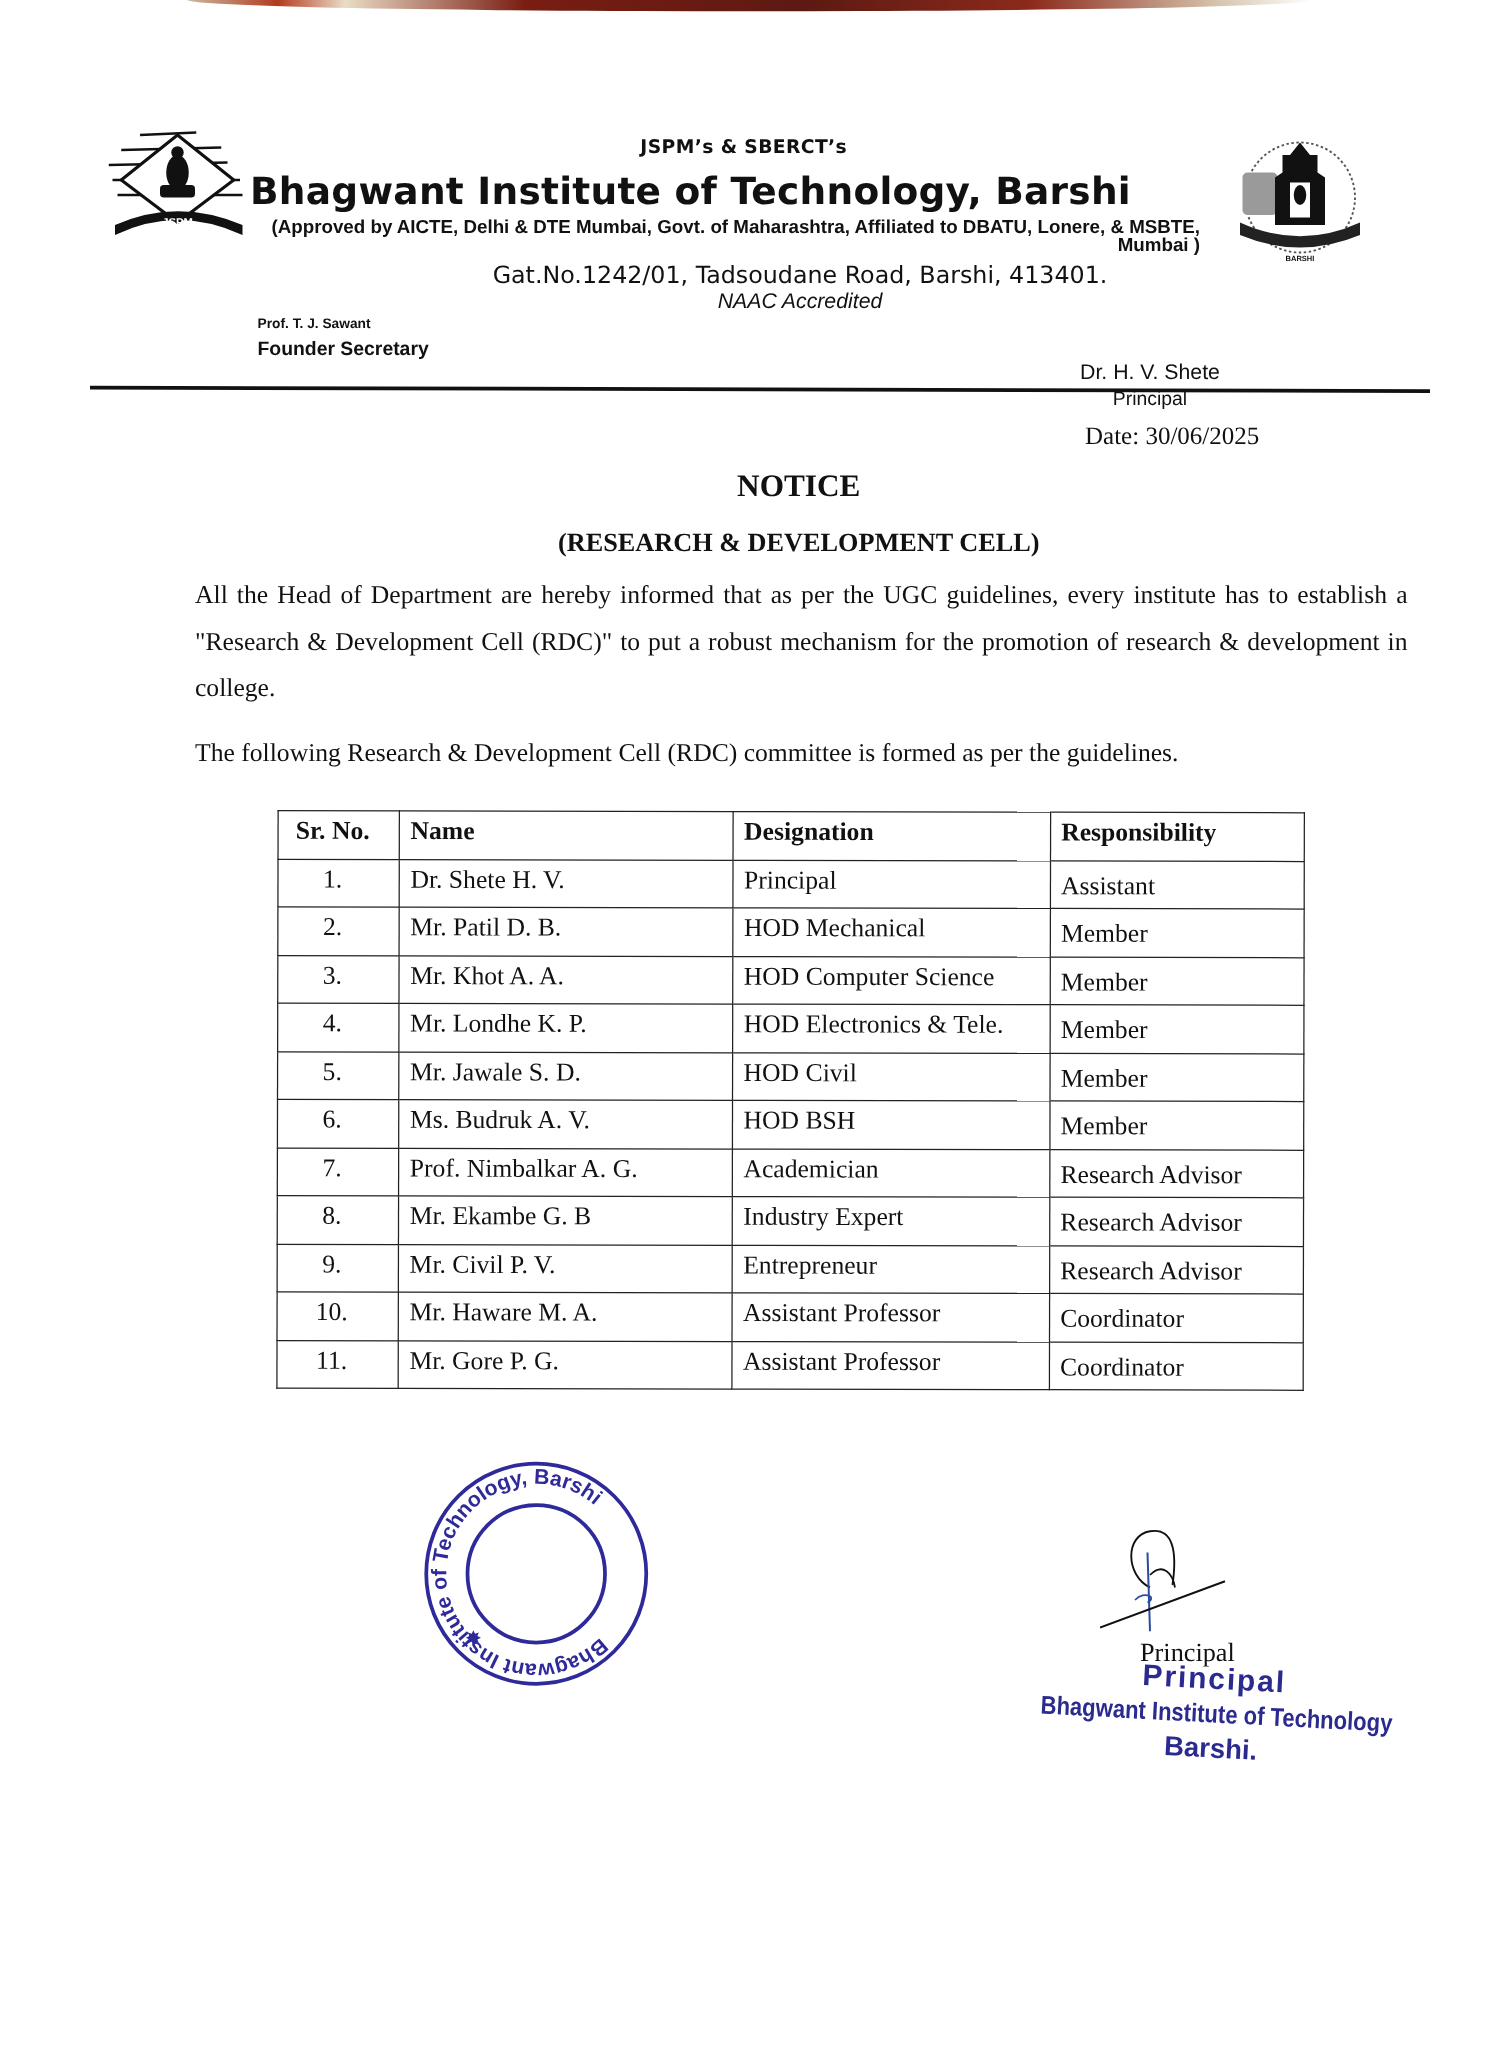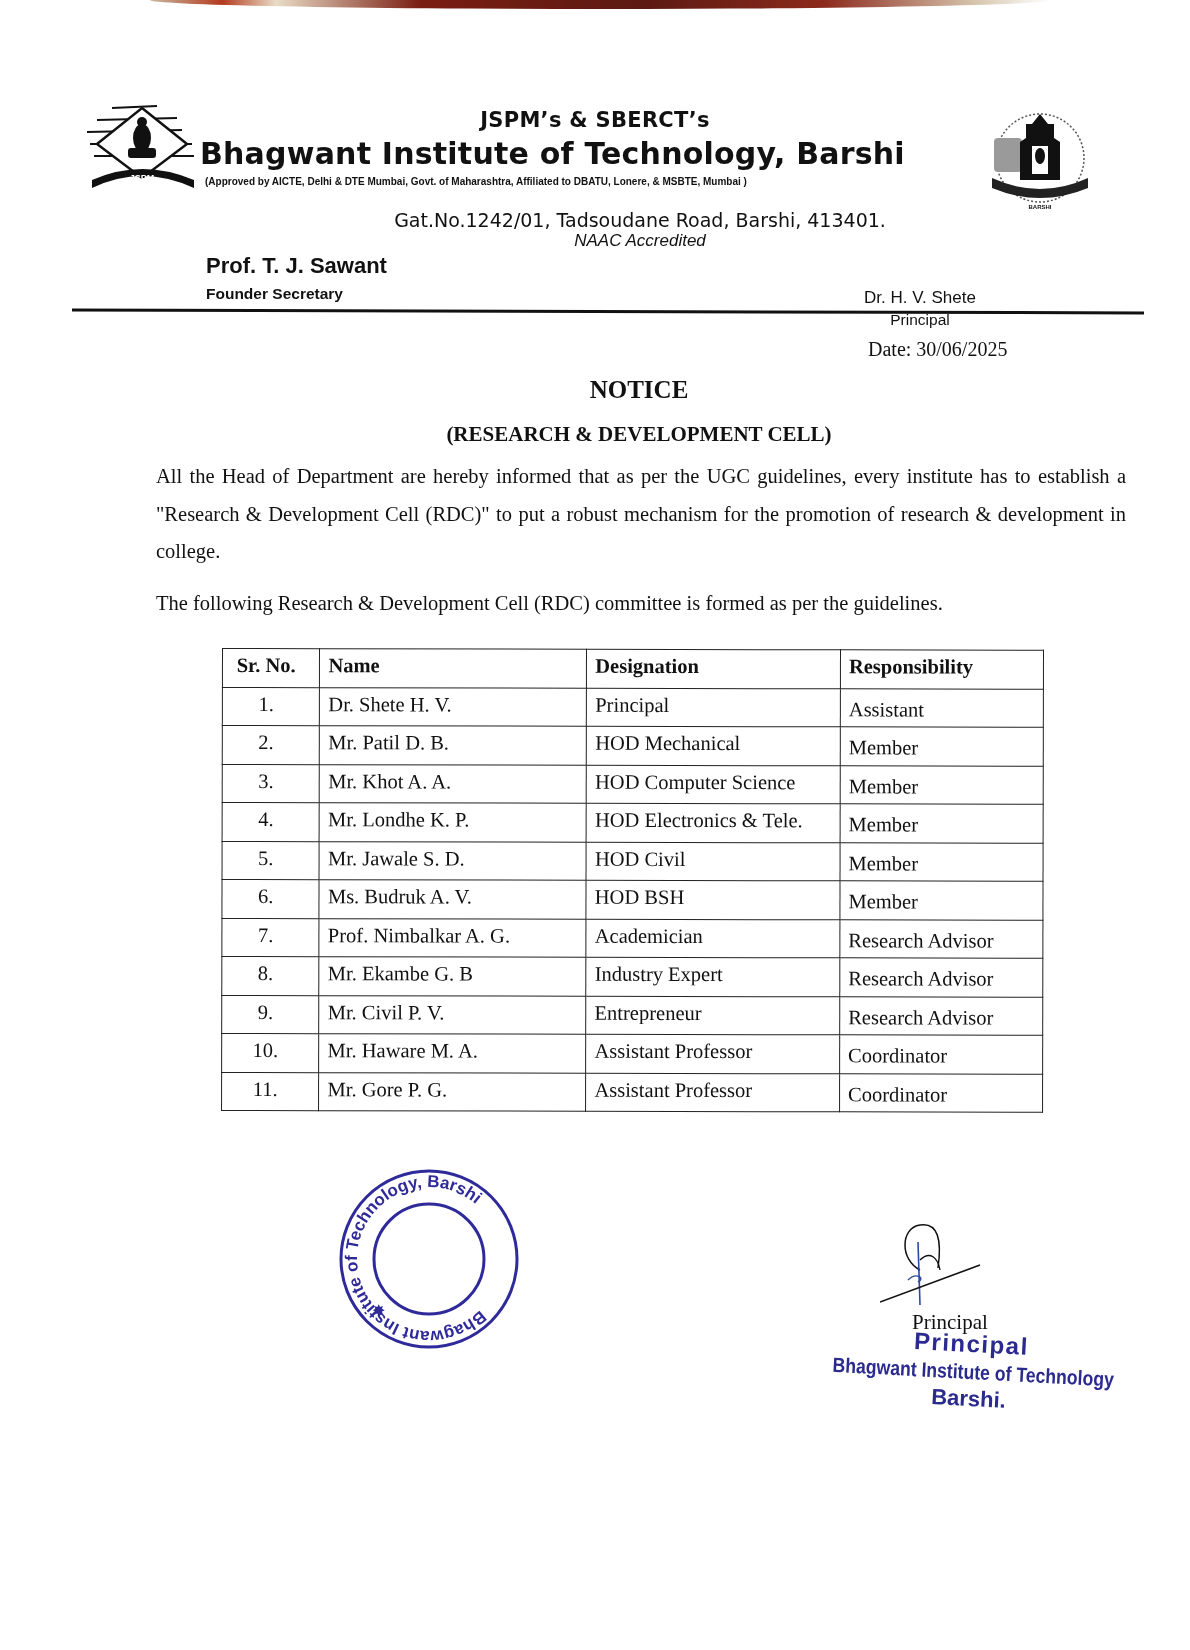--- a/index.html
+++ b/index.html
@@ -7,27 +7,27 @@
       width: 1190px; height: 1650px; position: relative; overflow: hidden;
       background: #ffffff; color: #111;
       font-family: "Liberation Serif", serif;
     }
     .top-border {
       position: absolute; left: 150px; top: 0; width: 900px; height: 9px;
       background: linear-gradient(90deg, #c9b9a0 0%, #b33a1e 8%, #e9dcc6 14%, #7a1d12 30%, #5c1a12 55%, #8c2a1c 75%, #d8c8b0 92%, #fff 100%);
       border-radius: 0 0 50% 50% / 0 0 100% 100%;
     }
     .abs { position: absolute; }
-    .header-org { left: 0; width: 1190px; top: 108px; text-align: center; font-size: 21px; font-weight: bold; font-family: "DejaVu Sans", sans-serif; letter-spacing: 0.3px; box-sizing: border-box;}
+    .header-org { left: 0; width: 1190px; top: 108px; text-align: center; font-size: 15px; font-weight: bold; font-family: "DejaVu Sans", sans-serif; letter-spacing: 0.3px; box-sizing: border-box;}
     .header-title { left: 200px; top: 136px; font-size: 30px; font-weight: bold; font-family: "DejaVu Sans", sans-serif; letter-spacing: 0.2px; }
-    .header-approval { left: 205px; top: 174px; width: 755px; text-align: left; font-size: 10px; font-weight: bold; font-family: "Liberation Sans", sans-serif; line-height: 15px; }
+    .header-approval { left: 205px; top: 174px; width: 755px; text-align: right; font-size: 15px; font-weight: bold; font-family: "Liberation Sans", sans-serif; line-height: 15px; }
     .header-address { left: 0; width: 1190px; top: 209px; text-align: center; font-size: 19px; font-family: "DejaVu Sans", sans-serif; padding-left: 90px; box-sizing: border-box;}
     .header-naac { left: 0; width: 1190px; top: 231px; text-align: center; font-size: 17px; font-family: "Liberation Sans", sans-serif; padding-left: 90px; box-sizing: border-box; font-style: italic;}
     .left-person { left: 206px; top: 253px; font-family: "Liberation Sans", sans-serif; }
-    .left-person .nm { font-size: 22px; font-weight: bold; }
+    .left-person .nm { font-size: 11px; font-weight: bold; }
     .left-person .rl { font-size: 15.5px; font-weight: bold; margin-top: 6px; }
     .right-person { left: 845px; top: 256px; width: 150px; text-align: center; font-family: "Liberation Sans", sans-serif; }
     .right-person .nm { font-size: 17px; margin-top: 32px; }
     .right-person .rl { font-size: 15.5px; margin-top: 3px; }
     .header-rule { left: 72px; top: 310px; width: 1072px; height: 3px; background: #111; transform: rotate(0.15deg); }
     .date { left: 868px; top: 338px; font-size: 20px; }
     .notice-title { left: 0; width: 1278px; top: 376px; text-align: center; font-size: 25px; font-weight: bold; }
     .notice-sub { left: 0; width: 1278px; top: 422px; text-align: center; font-size: 21px; font-weight: bold; }
     .para { left: 156px; top: 458px; width: 970px; font-size: 20.5px; line-height: 37.5px; text-align: justify; text-align-last: left; }
     .para2 { left: 156px; top: 592px; font-size: 20.5px; }

